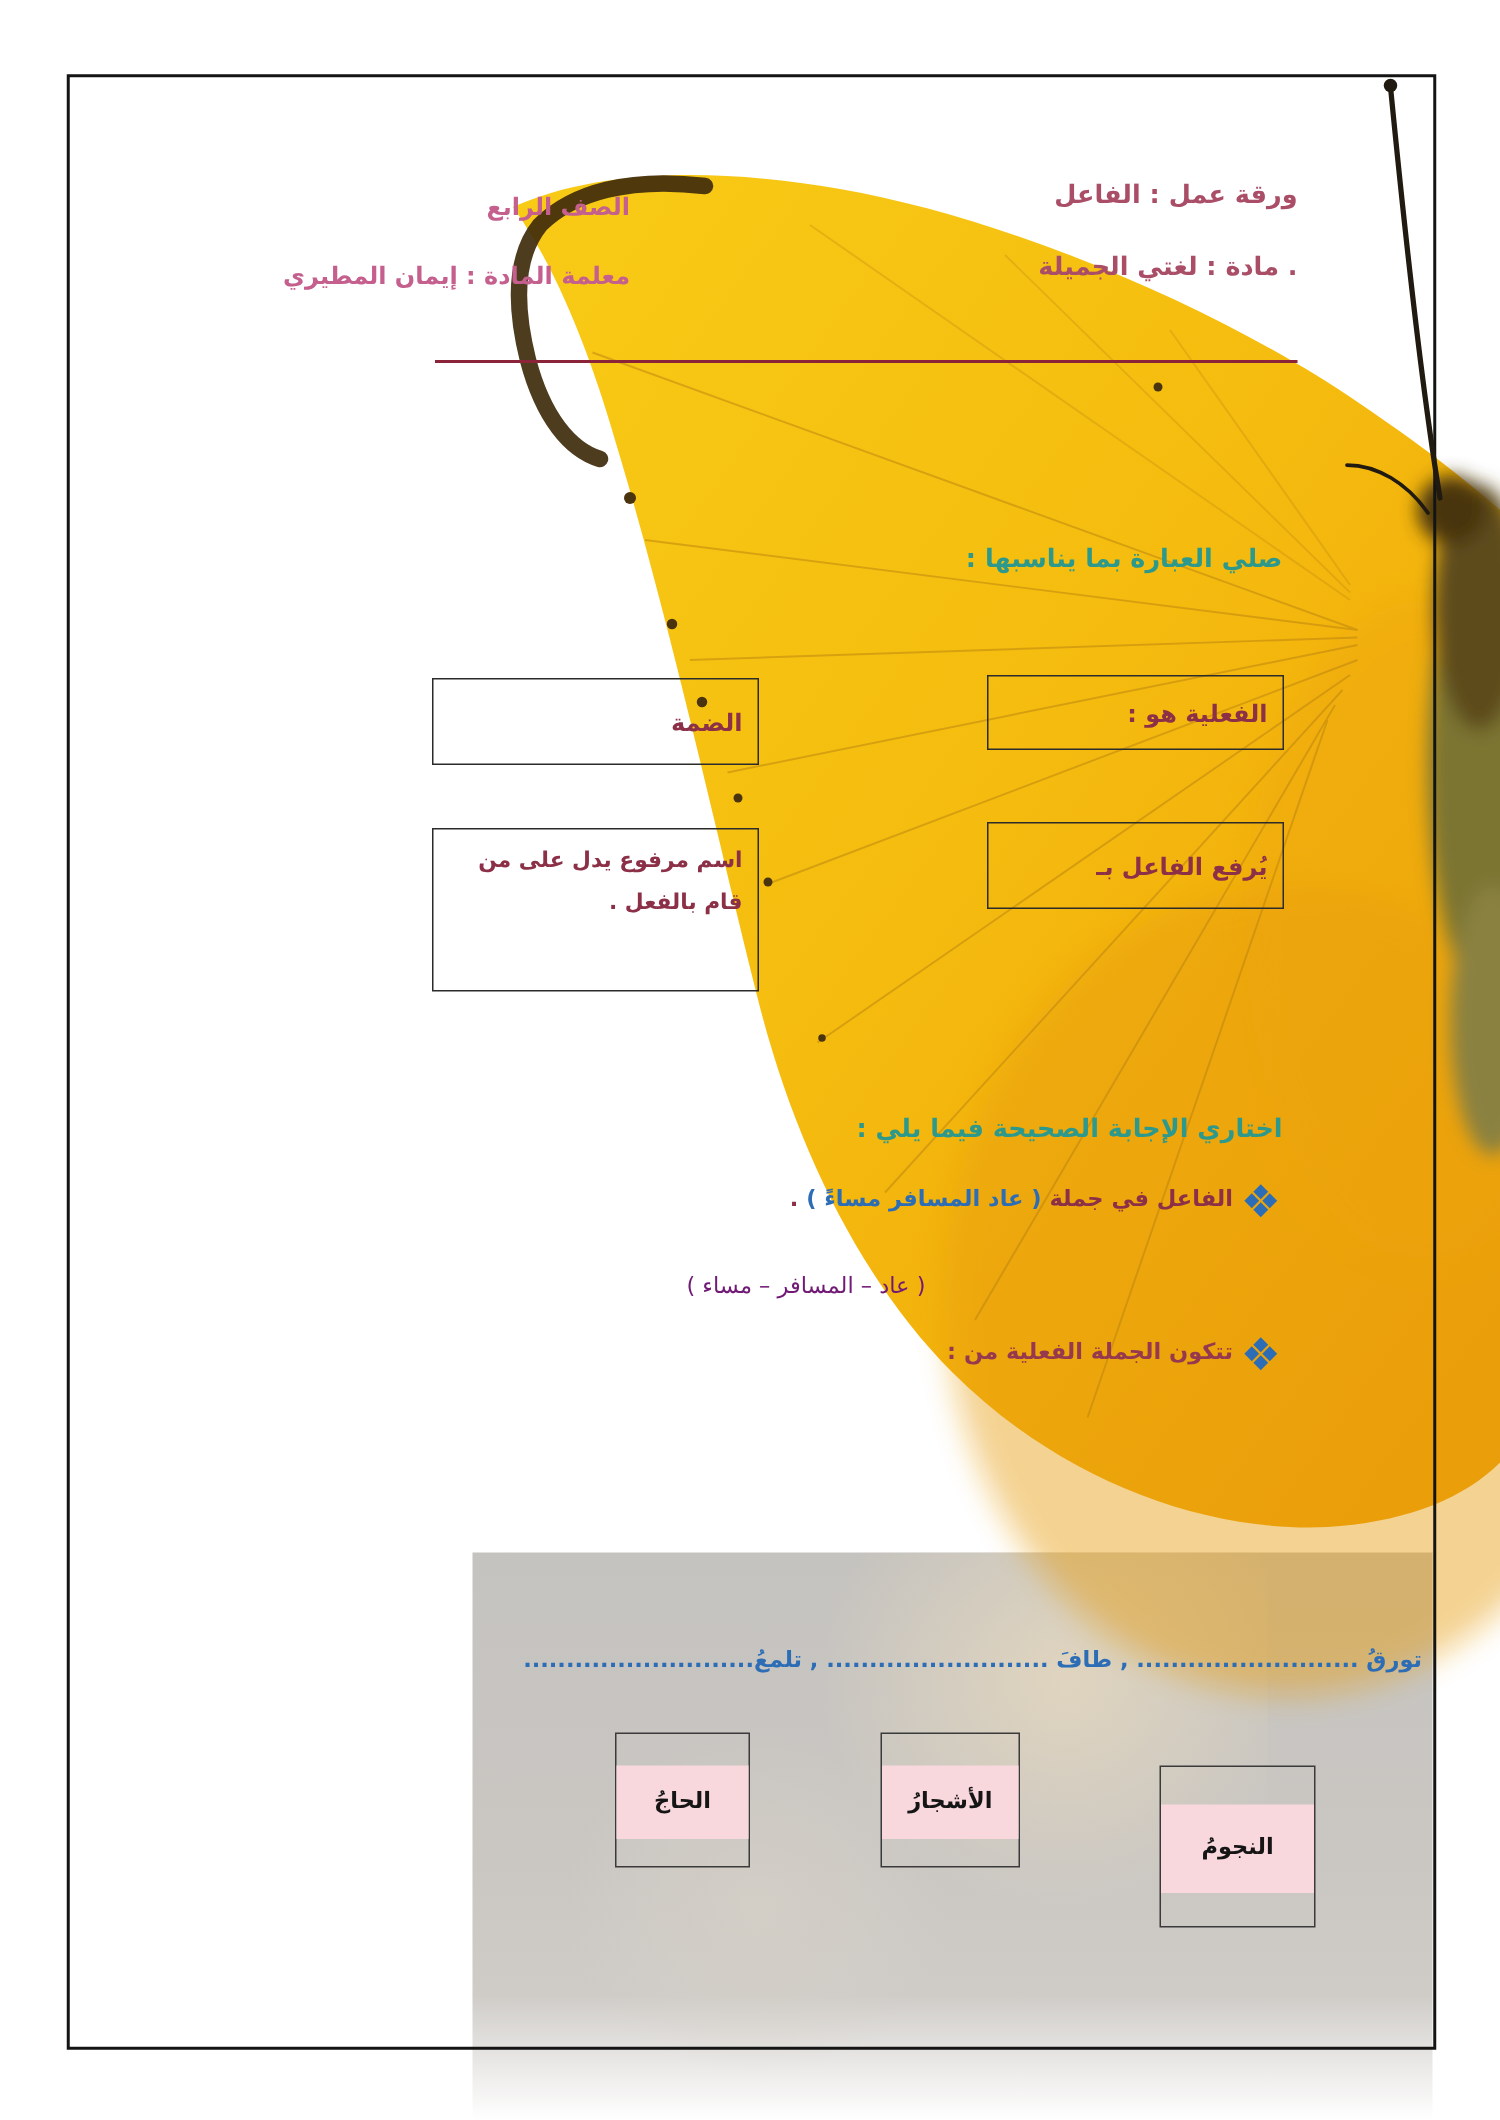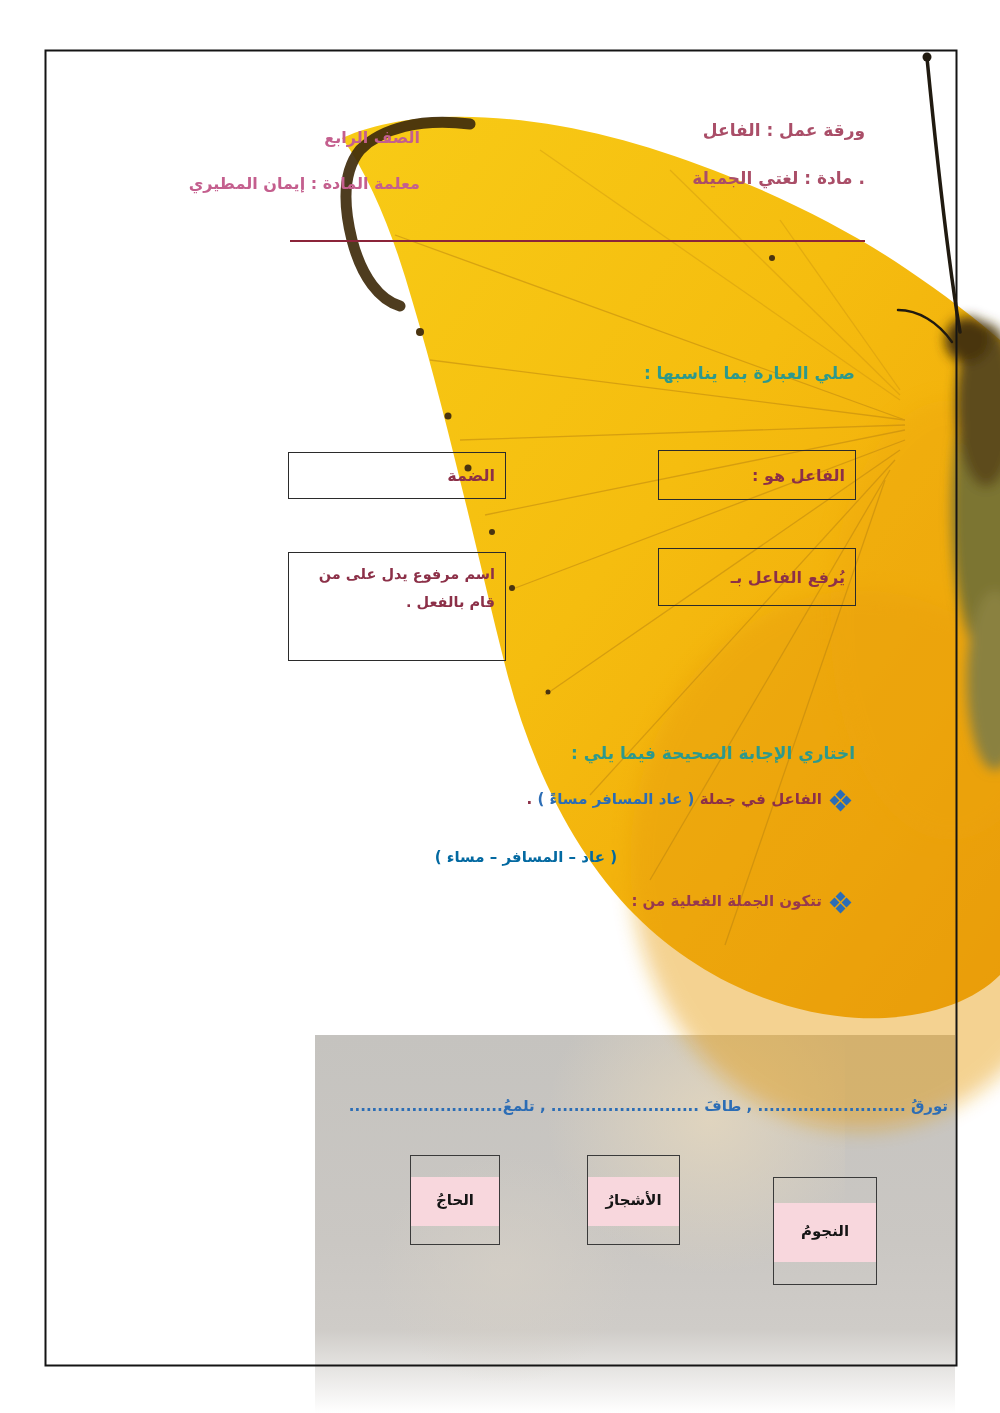--- a/index.html
+++ b/index.html
@@ -18,21 +18,21 @@
   .txt{position:absolute;z-index:3;}
 
   
   .hdr-right{color:#aa4e68;font-weight:bold;font-size:17px;text-align:right;}
   .hdr-left{color:#c45f8e;font-weight:bold;font-size:16px;text-align:right;}
   .divider{position:absolute;left:290px;top:240px;width:575px;height:2px;background:#8b2439;z-index:3;}
   .teal{color:#2d998c;font-weight:bold;font-size:17px;}
   .maroon{color:#8c3048;}
   .blue{color:#2c6db5;}
   .bullet-row{display:flex;align-items:flex-start;gap:9px;font-weight:bold;font-size:15px;color:#97394e;}
-  .opt-line{font-weight:bold;font-size:15px;color:#0369a1;}
+  .opt-line{font-weight:normal;font-size:15px;color:#701a75;}
   .fill-title{color:#a23a51;font-weight:bold;font-size:17px;}
   .fill-line{color:#2c6db5;font-weight:bold;font-size:15px;letter-spacing:.2px;}
 
   
   .mbox{position:absolute;z-index:3;border:1.5px solid #2b2b2b;color:#8c3048;font-weight:bold;
     font-size:16px;text-align:right;box-sizing:border-box;}
   .mbox.single{display:flex;align-items:center;justify-content:flex-start;padding:0 10px;}
   .mbox.multi{padding:8px 10px;font-size:14.5px;line-height:1.9;}
 
   
@@ -136,23 +136,23 @@
 
   <div class="txt hdr-right" style="right:135px;top:120px;">ورقة عمل : الفاعل</div>
   <div class="txt hdr-right" style="right:135px;top:168px;">. مادة : لغتي الجميلة</div>
   <div class="txt hdr-left" style="right:580px;top:128px;">الصف الرابع</div>
   <div class="txt hdr-left" style="right:580px;top:174px;">معلمة المادة : إيمان المطيري</div>
   <div class="divider"></div>
 
   <div class="txt teal" style="right:145px;top:363px;">صلي العبارة بما يناسبها :</div>
 
   <div class="mbox single" style="left:658px;top:450px;width:198px;height:50px;">
-    <span>الفاعل هو :</span>
-  </div>
-  <div class="mbox single" style="left:288px;top:452px;width:218px;height:47px;">
+    <span>الفعلية هو :</span>
+  </div>
+  <div class="mbox single" style="left:288px;top:452px;width:218px;height:58px;">
     <span>الضمة</span>
   </div>
   <div class="mbox single" style="left:658px;top:548px;width:198px;height:58px;">
     <span>يُرفع الفاعل بـ</span>
   </div>
   <div class="mbox multi" style="left:288px;top:552px;width:218px;height:109px;">
     <span>اسم مرفوع يدل على من قام بالفعل .</span>
   </div>
 
   <div class="txt teal" style="right:145px;top:743px;">اختاري الإجابة الصحيحة فيما يلي :</div>

